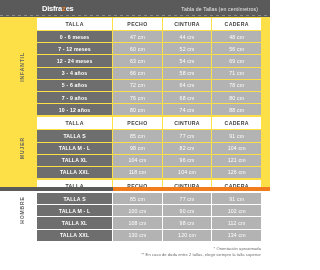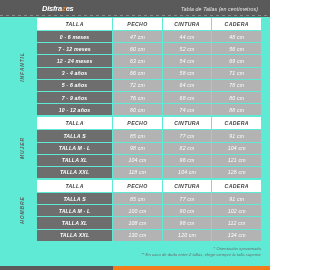--- a/index.html
+++ b/index.html
@@ -11,24 +11,23 @@
     width: 270px;
     height: 270px;
     overflow: hidden;
     font-family: "Liberation Sans", sans-serif;
     -webkit-font-smoothing: antialiased;
   }
 
   .page {
     position: relative;
     width: 270px;
-    height: 270px;
-    background: #5eead4;
+    height: 191px;
+    background: #fde047;
     box-sizing: border-box;
-    font-style: italic;
   }
 
   
   .header {
     position: relative;
     height: 17px;
     background: #5a5a5a;
     display: flex;
     align-items: center;
     justify-content: space-between;

